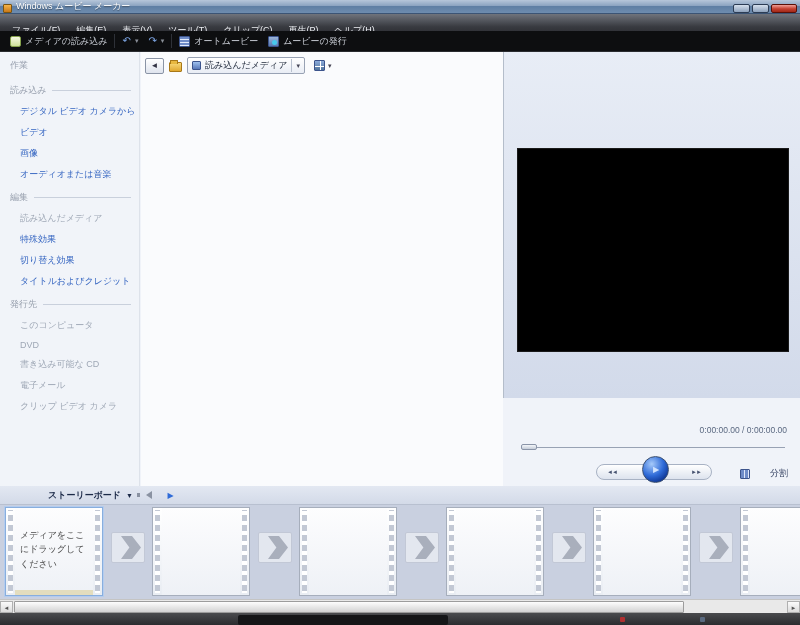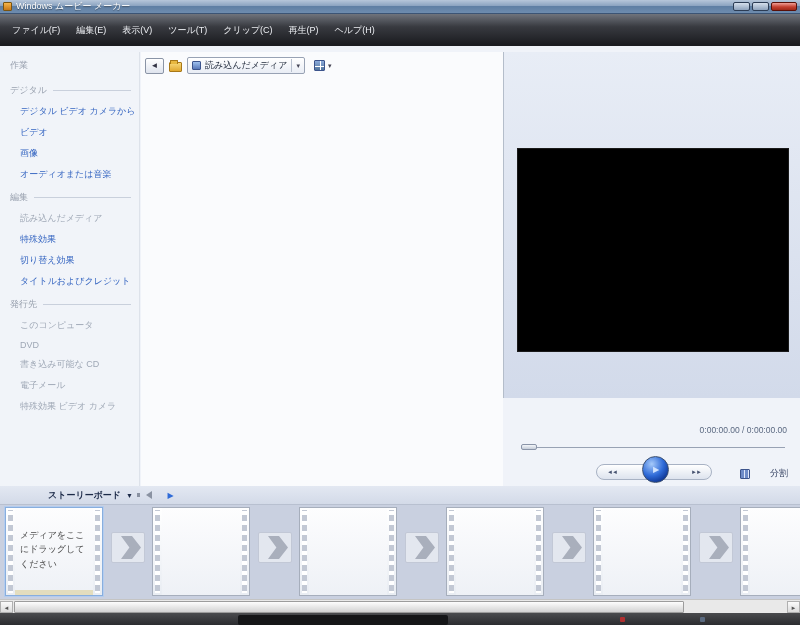--- a/index.html
+++ b/index.html
@@ -3,21 +3,21 @@
 <meta charset="utf-8">
 <style>
   * { margin:0; padding:0; box-sizing:border-box; }
   html,body { width:800px; height:625px; overflow:hidden; }
   body { font-family:"Liberation Sans","DejaVu Sans",sans-serif; }
   #app { position:relative; width:800px; height:625px; background:#f0f3f9; overflow:hidden; }
 
   
   .titlebar { position:absolute; top:0; left:0; width:800px; height:14px;
     background:linear-gradient(#b6c6da,#8ba3c0 45%,#5f7fa4 50%,#6e8cae);
-    display:flex; align-items:center; padding:0 3px; border-bottom:1px solid #3c5474; }
+    display:flex; align-items:flex-end; padding:0 3px; border-bottom:1px solid #3c5474; }
   .title-icon { width:9px; height:9px; margin-right:4px;
     background:linear-gradient(#f6b54a,#c87818); border:1px solid #7a5410; border-radius:1px; }
   .title-text { font-size:9px; color:#fff; text-shadow:0 1px 1px rgba(0,0,0,.45); flex:1;
     white-space:nowrap; overflow:hidden; }
   .win-btns { display:flex; gap:2px; }
   .win-btn { width:17px; height:9px; border:1px solid #2c3c54; border-radius:2px;
     background:linear-gradient(#d5dfec,#8ea2bc 50%,#76капc0); }
   .win-btn { background:linear-gradient(#d5dfec,#8ea2bc); }
   .win-btn.close { width:26px; background:linear-gradient(#f0a098,#c44030 55%,#a02818); border-color:#5a1008; }
 
@@ -166,26 +166,50 @@
   <div class="menubar">
     <div class="menu-item">ファイル(F)</div>
     <div class="menu-item">編集(E)</div>
     <div class="menu-item">表示(V)</div>
     <div class="menu-item">ツール(T)</div>
     <div class="menu-item">クリップ(C)</div>
     <div class="menu-item">再生(P)</div>
     <div class="menu-item">ヘルプ(H)</div>
   </div>
 
+  <div class="toolbar">
+    <div class="tb-group">
+      <div class="ic-import"></div>
+      <div class="tb-text">メディアの読み込み</div>
+    </div>
+    <div class="tb-sep"></div>
+    <div class="tb-group">
+      <span class="tb-arrow">↶</span>
+      <span class="tb-caret">▾</span>
+    </div>
+    <div class="tb-group">
+      <span class="tb-arrow">↷</span>
+      <span class="tb-caret">▾</span>
+    </div>
+    <div class="tb-sep"></div>
+    <div class="tb-group">
+      <div class="ic-automovie"></div>
+      <div class="tb-text">オートムービー</div>
+    </div>
+    <div class="tb-group">
+      <div class="ic-publish"></div>
+      <div class="tb-text">ムービーの発行</div>
+    </div>
+  </div>
 
   <div class="tasks">
     <div class="tasks-title">作業</div>
 
     <div class="section-header">
-      <span class="hd">デジタル</span>
+      <span class="hd">読み込み</span>
       <div class="rule"></div>
     </div>
     <div class="task-link">デジタル ビデオ カメラから</div>
     <div class="task-link">ビデオ</div>
     <div class="task-link">画像</div>
     <div class="task-link">オーディオまたは音楽</div>
 
     <div class="section-header">
       <span class="hd">編集</span>
       <div class="rule"></div>
@@ -196,21 +220,21 @@
     <div class="task-link">タイトルおよびクレジット</div>
 
     <div class="section-header">
       <span class="hd">発行先</span>
       <div class="rule"></div>
     </div>
     <div class="task-link disabled">このコンピュータ</div>
     <div class="task-link disabled">DVD</div>
     <div class="task-link disabled">書き込み可能な CD</div>
     <div class="task-link disabled">電子メール</div>
-    <div class="task-link disabled">特殊効果 ビデオ カメラ</div>
+    <div class="task-link disabled">クリップ ビデオ カメラ</div>
   </div>
 
   <div class="contents">
     <div class="contents-toolbar">
       <div class="nav-btn">
         <span>◄</span>
       </div>
       <div class="folder-ic"></div>
       <div class="location-dd">
         <div class="loc-ic"></div>

